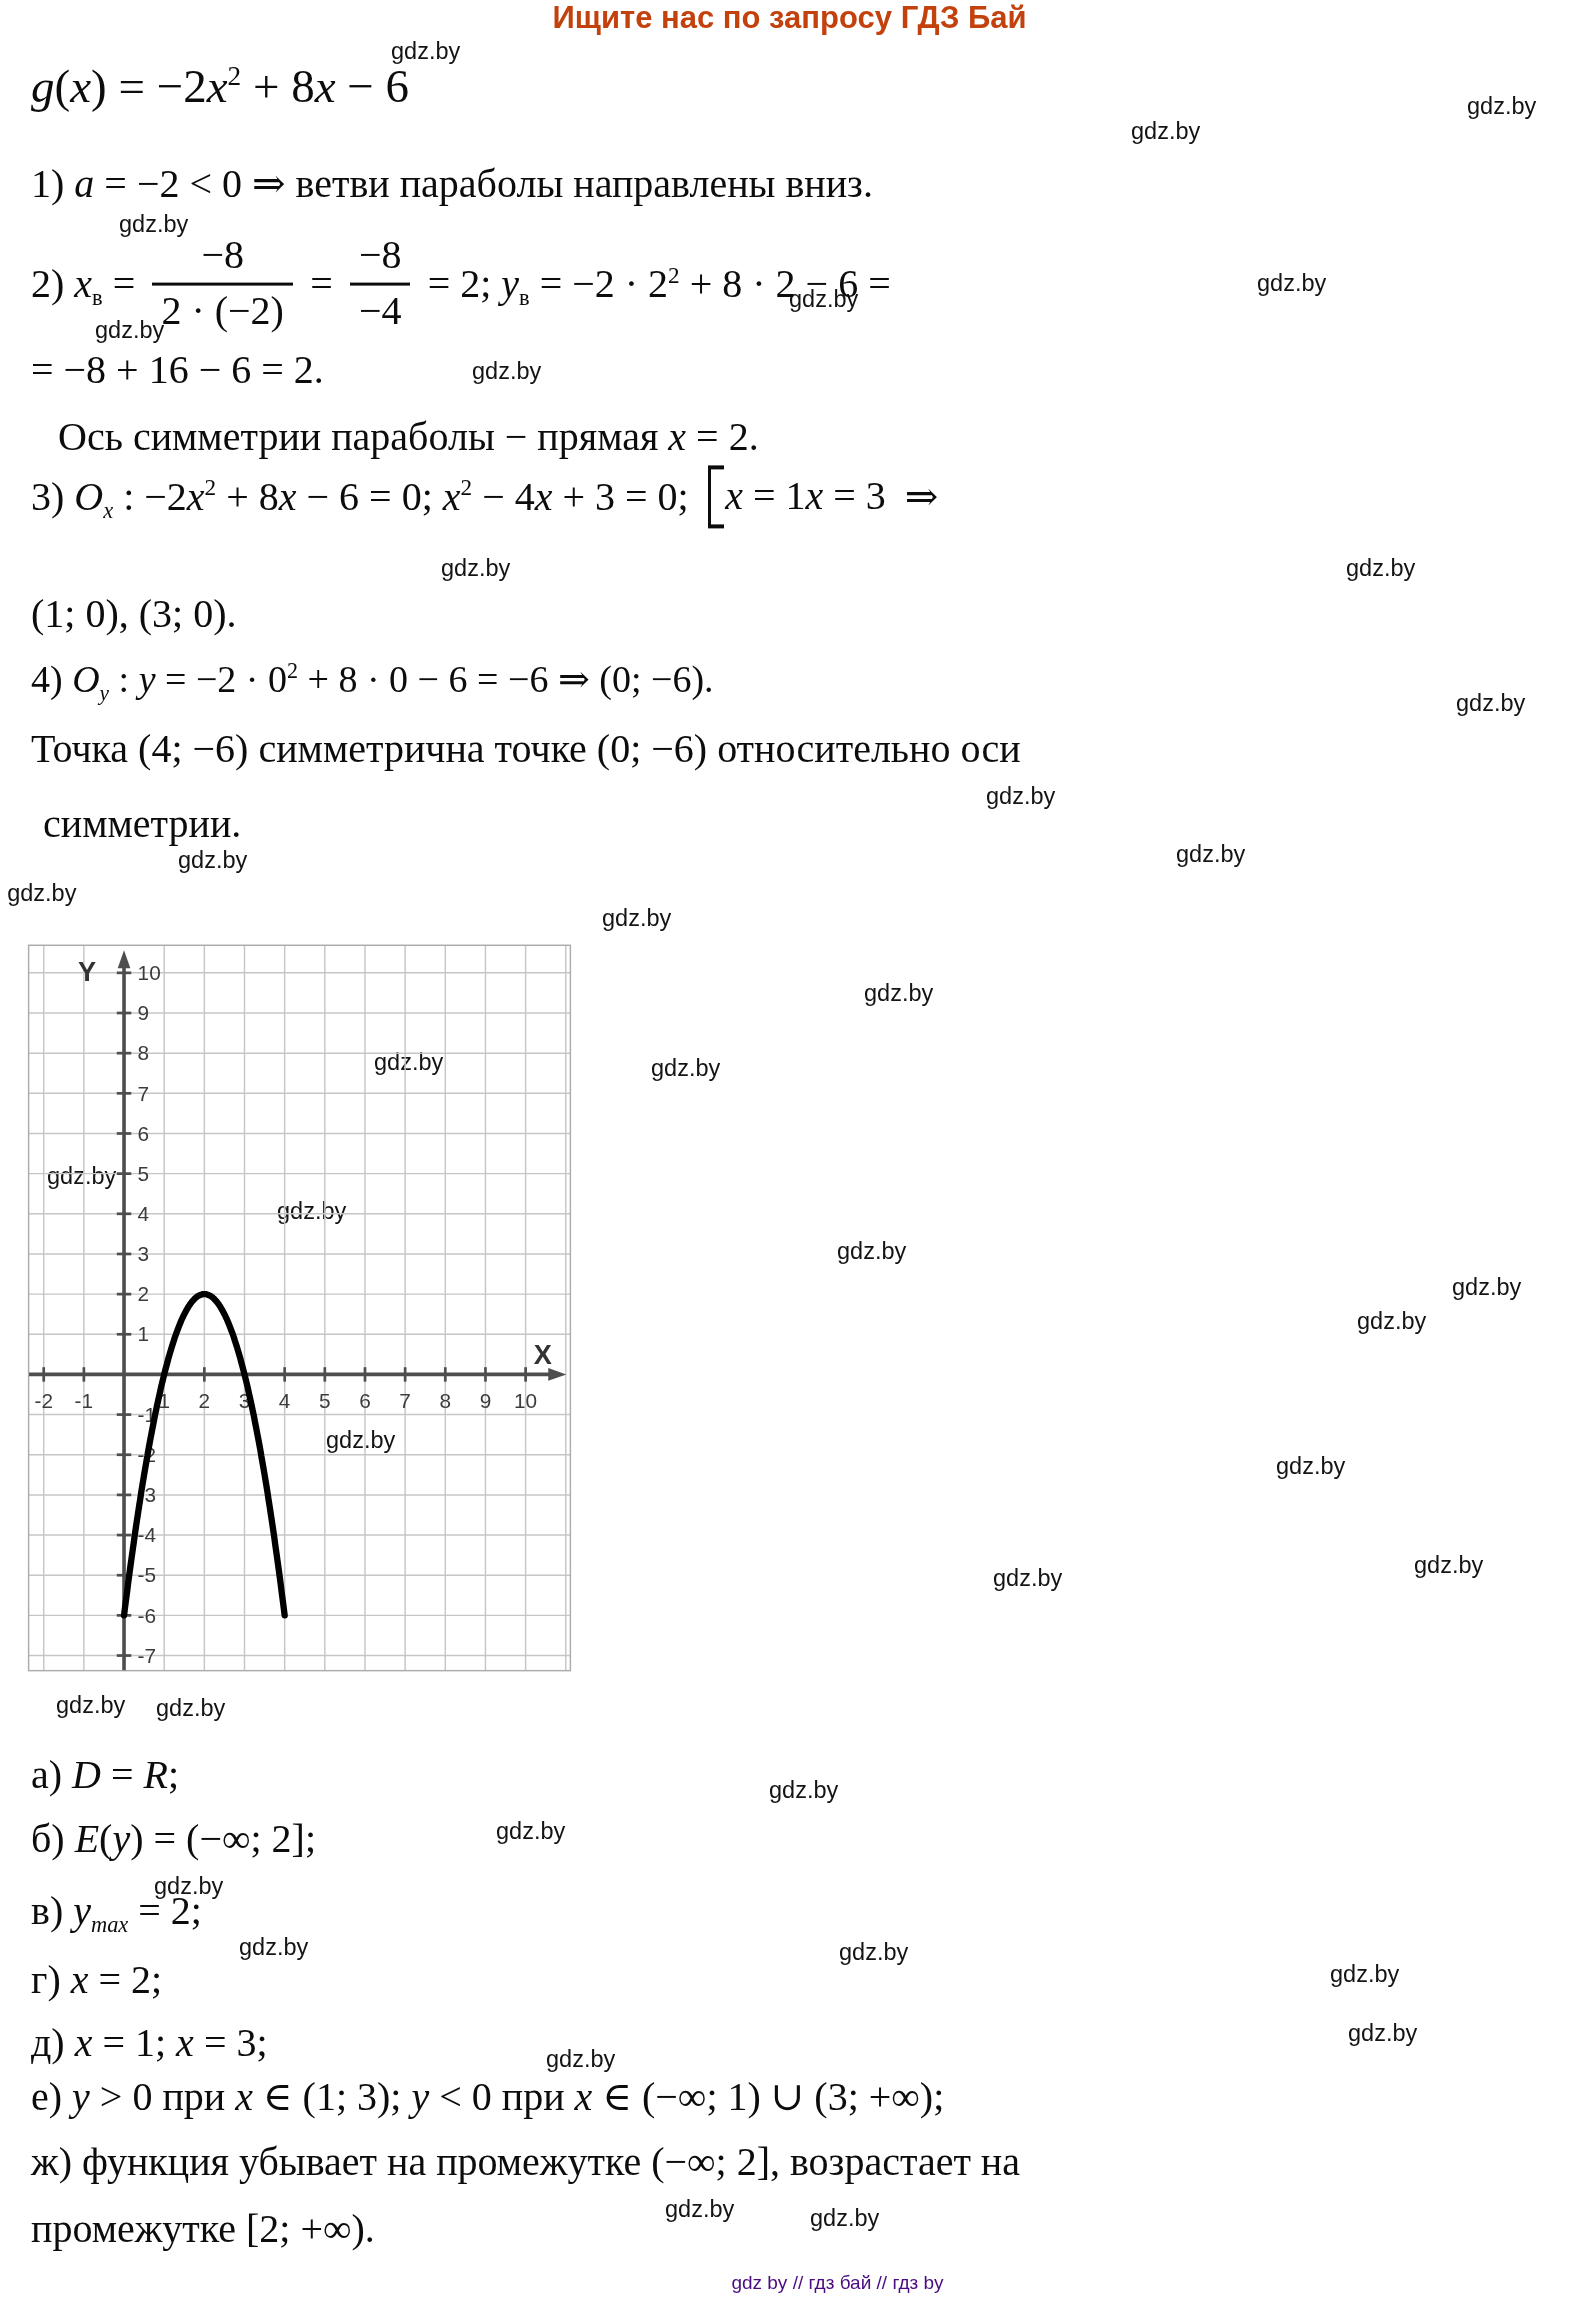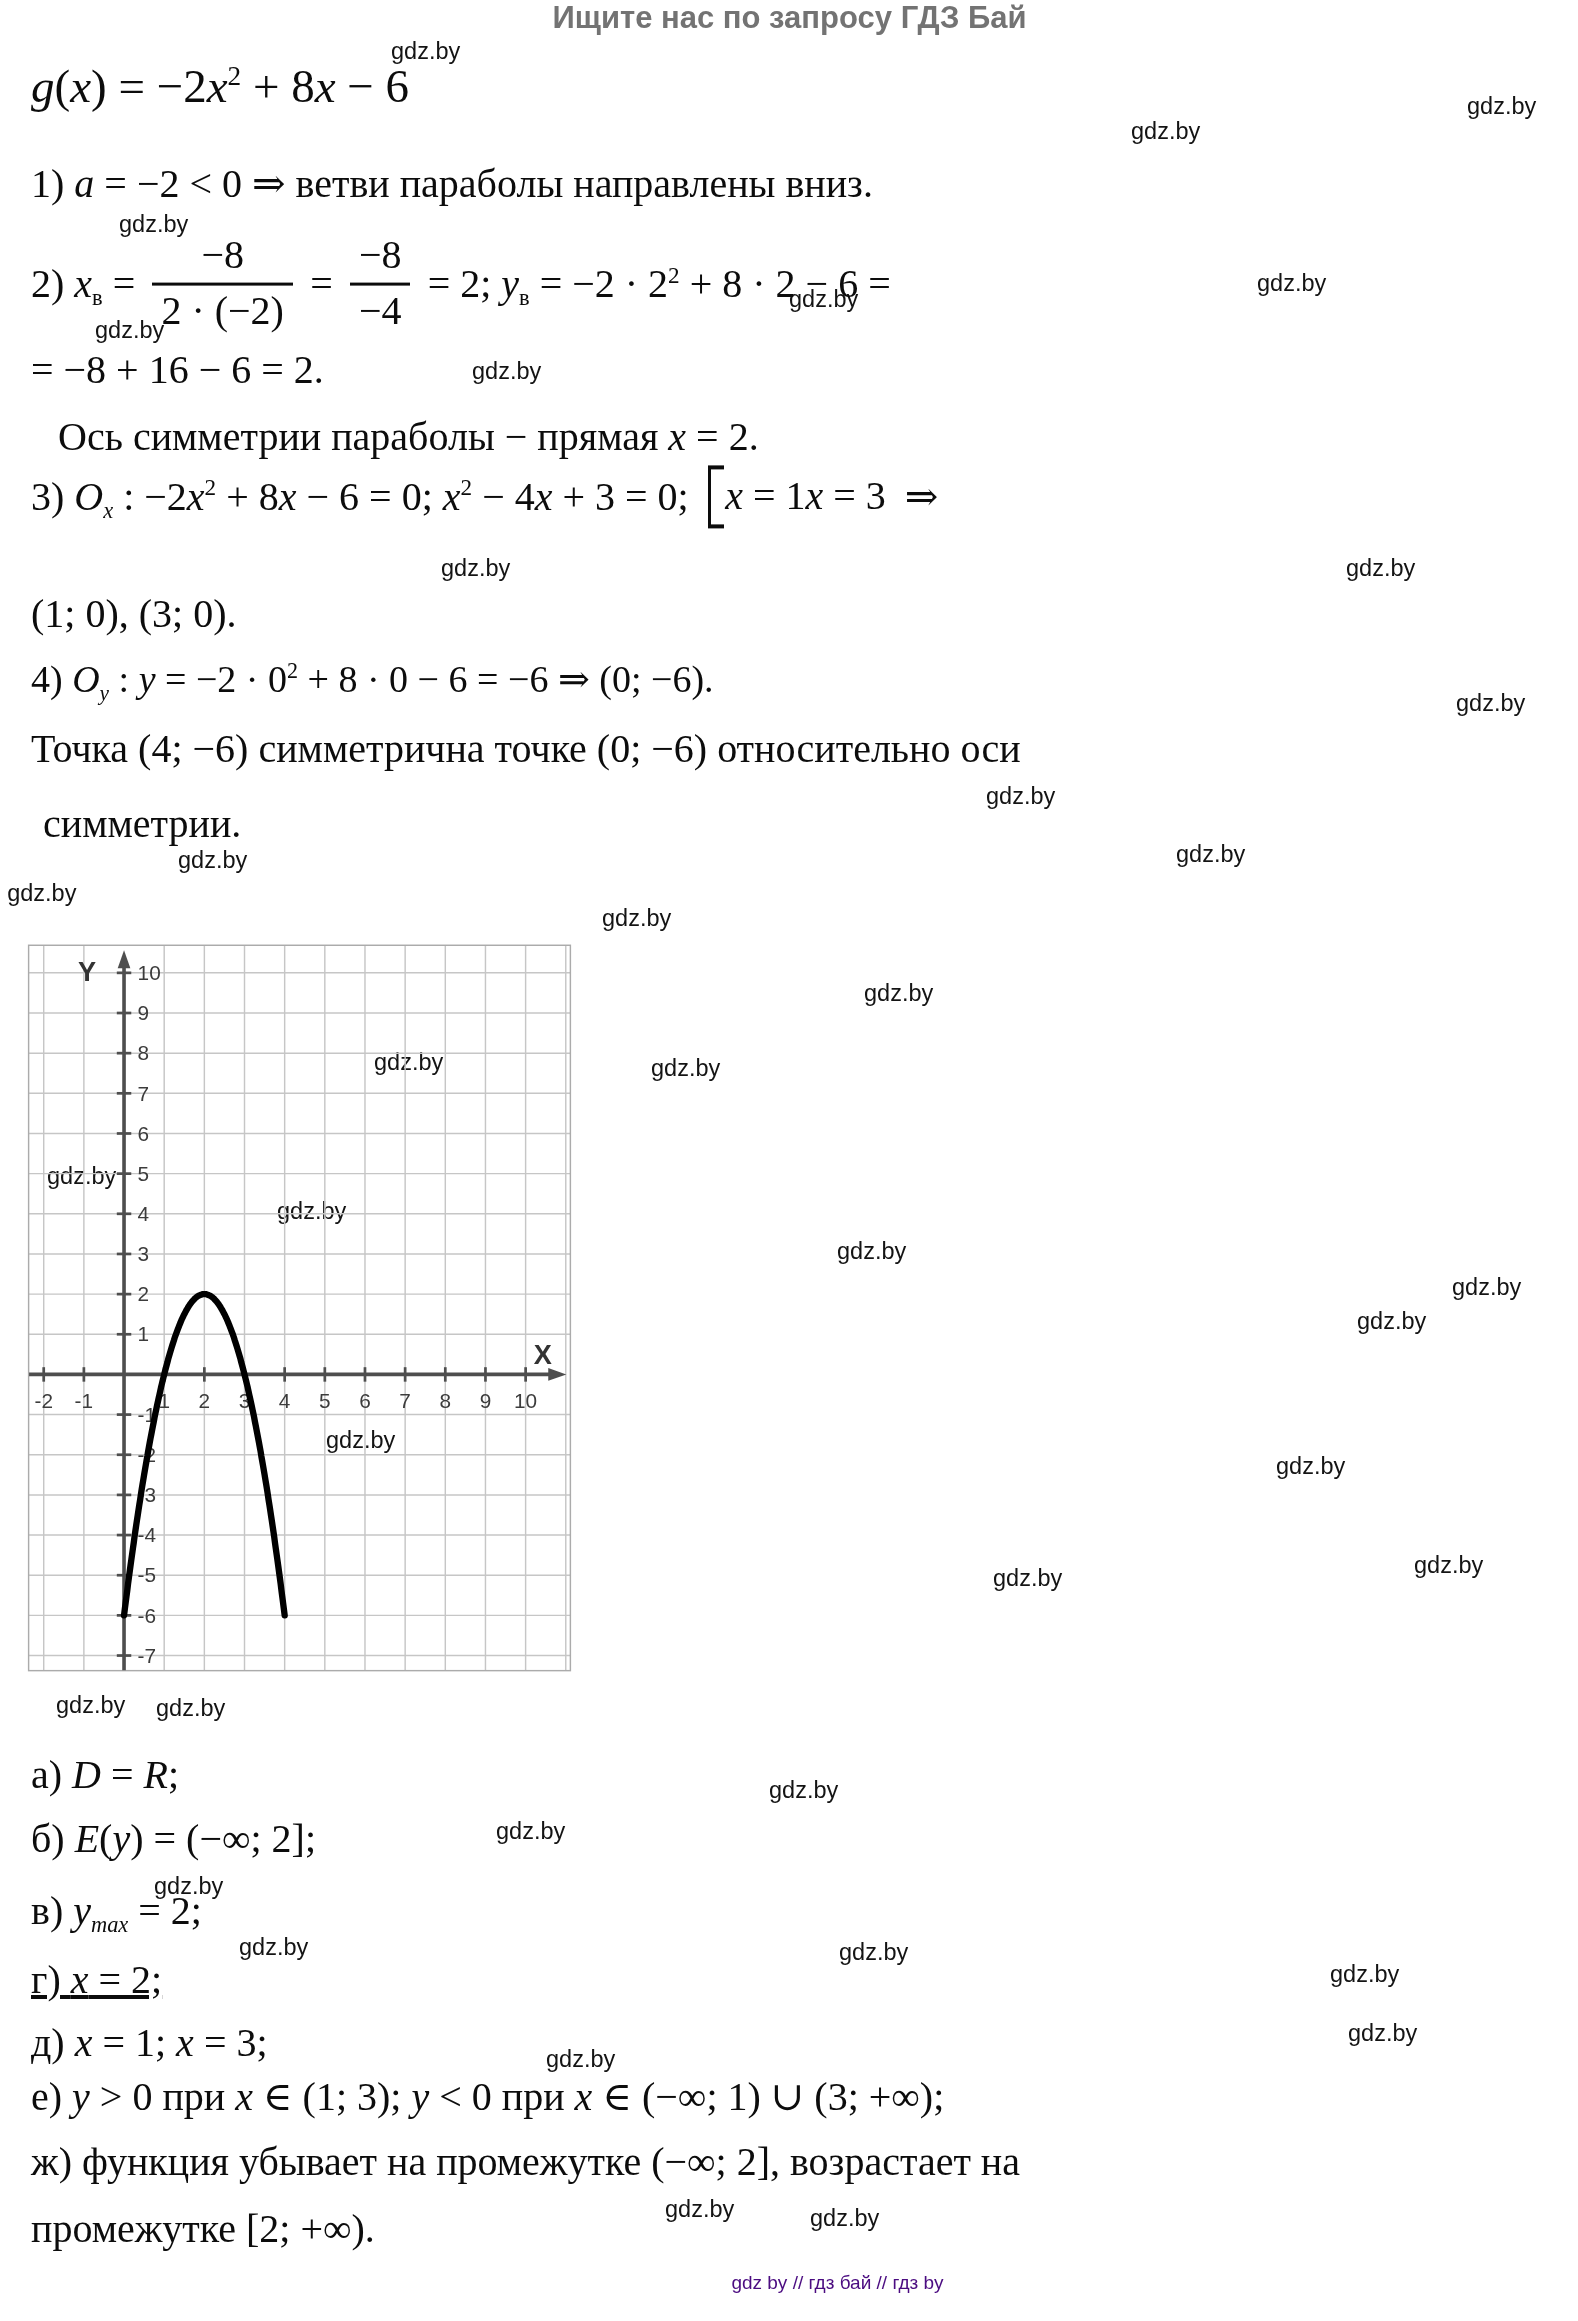--- a/index.html
+++ b/index.html
@@ -29,21 +29,21 @@
   .cases-col::after{bottom:0;}
   .cases-row{display:block;line-height:1.3;}
   .graph{position:absolute;left:27px;top:943px;width:545px;height:729px;}
   .graph svg{display:block;}
 </style>
 </head>
 <body>
 
 <div class="page">
 
-  <div class="promo" style="color: #737373;">Ищите нас по запросу ГДЗ Бай</div>
+  <div class="promo" style="color: #c2410c;">Ищите нас по запросу ГДЗ Бай</div>
 
   <div id="watermarks">
       <span class="wm" style="left: 391px; top: 38px; color: rgb(20, 20, 20);">gdz.by</span>
       <span class="wm" style="left: 1131px; top: 118px; color: rgb(20, 20, 20);">gdz.by</span>
       <span class="wm" style="left: 1467px; top: 93px; color: rgb(20, 20, 20);">gdz.by</span>
       <span class="wm" style="left: 119px; top: 211px; color: rgb(20, 20, 20);">gdz.by</span>
       <span class="wm" style="left: 789px; top: 286px; color: rgb(20, 20, 20);">gdz.by</span>
       <span class="wm" style="left: 1257px; top: 270px; color: rgb(20, 20, 20);">gdz.by</span>
       <span class="wm" style="left: 95px; top: 317px; color: rgb(20, 20, 20);">gdz.by</span>
       <span class="wm" style="left: 472px; top: 358px; color: rgb(20, 20, 20);">gdz.by</span>
@@ -93,21 +93,21 @@
             <span class="cases-row"><span class="it">x</span><span class="rm"> = 3</span></span>
           </span>
         </span><span class="rm"> ⇒</span></div>
       <div class="mline" style="left: 31px; top: 590px; font-size: 40px;"><span class="rm">(1; 0), (3; 0).</span></div>
       <div class="mline" style="left: 31px; top: 616px; font-size: 38px; margin-top: 41px;"><span class="rm">4) </span><span class="it">O</span><span class="sub it">y</span><span class="rm"> : </span><span class="it">y</span><span class="rm"> = −2 · 0</span><span class="sup">2</span><span class="rm"> + 8 · 0 − 6 = −6 ⇒ (0; −6).</span></div>
       <div class="mline" style="left: 31px; top: 725px; font-size: 40px;"><span class="rm">Точка (4; −6) симметрична точке (0; −6) относительно оси</span></div>
       <div class="mline" style="left: 31px; top: 800px; font-size: 40px; margin-left: 12px;"><span class="rm">симметрии.</span></div>
       <div class="mline" style="left: 31px; top: 1751px; font-size: 40px;"><span class="rm">а) </span><span class="it">D</span><span class="rm"> = </span><span class="it">R</span><span class="rm">;</span></div>
       <div class="mline" style="left: 31px; top: 1815px; font-size: 40px;"><span class="rm">б) </span><span class="it">E</span><span class="rm">(</span><span class="it">y</span><span class="rm">) = (−∞; 2];</span></div>
       <div class="mline" style="left: 31px; top: 1887px; font-size: 40px;"><span class="rm">в) </span><span class="it">y</span><span class="sub it">max</span><span class="rm"> = 2;</span></div>
-      <div class="mline" style="left: 31px; top: 1956px; font-size: 40px; text-decoration: underline;"><span class="rm">г) </span><span class="it">x</span><span class="rm"> = 2;</span></div>
+      <div class="mline" style="left: 31px; top: 1956px; font-size: 40px;"><span class="rm">г) </span><span class="it">x</span><span class="rm"> = 2;</span></div>
       <div class="mline" style="left: 31px; top: 2019px; font-size: 40px;"><span class="rm">д) </span><span class="it">x</span><span class="rm"> = 1; </span><span class="it">x</span><span class="rm"> = 3;</span></div>
       <div class="mline" style="left: 31px; top: 2073px; font-size: 40px;"><span class="rm">е) </span><span class="it">y</span><span class="rm"> &gt; 0 при </span><span class="it">x</span><span class="rm"> ∈ (1; 3); </span><span class="it">y</span><span class="rm"> &lt; 0 при </span><span class="it">x</span><span class="rm"> ∈ (−∞; 1) ∪ (3; +∞);</span></div>
       <div class="mline" style="left: 31px; top: 2138px; font-size: 40px;"><span class="rm">ж) функция убывает на промежутке (−∞; 2], возрастает на</span></div>
       <div class="mline" style="left: 31px; top: 2205px; font-size: 40px;"><span class="rm">промежутке [2; +∞).</span></div>
     </div>
 
   <div class="graph">
     <svg id="graph-svg" width="545" height="729" viewBox="0 0 602 806" xmlns="http://www.w3.org/2000/svg">
         <g stroke="#c6c6c6" stroke-width="1.6">
           <line x1="18.200000000000003" y1="3" x2="18.200000000000003" y2="805"></line>

